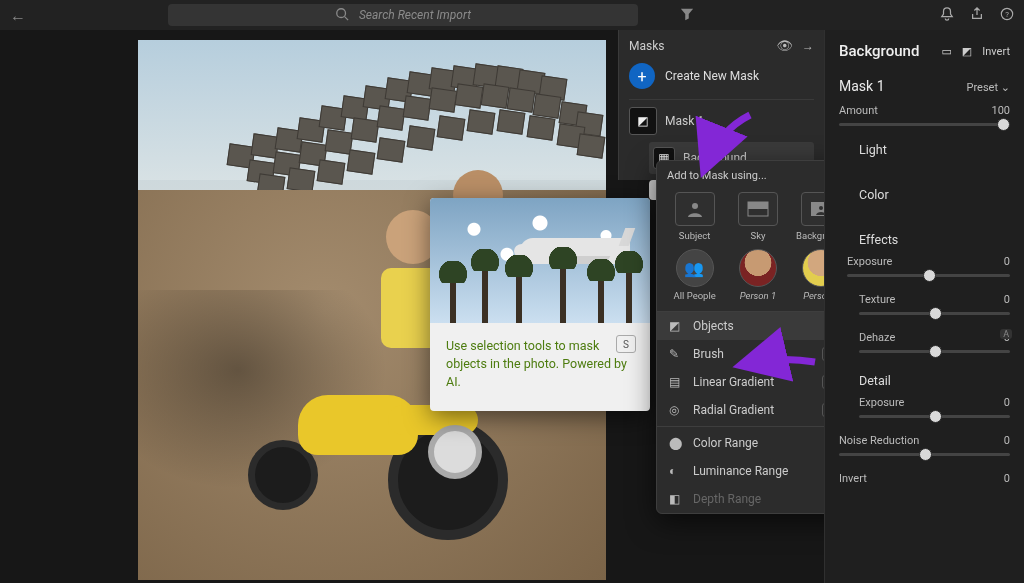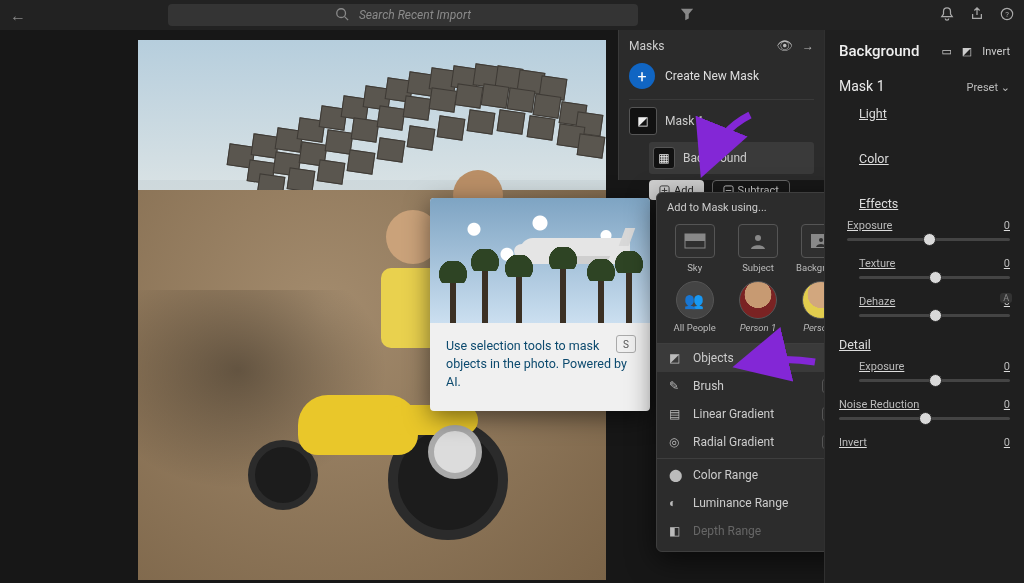--- a/index.html
+++ b/index.html
@@ -44,41 +44,41 @@
       radial-gradient(circle at 65% 48%, #fff 7px, transparent 8px); }
   .plane { position:absolute; left:90px; top:40px; width:110px; height:26px; background:#e5e5e5; border-radius:14px 4px 4px 14px; }
   .plane::before { content:""; position:absolute; left:-6px; top:6px; width:16px; height:14px; background:#e5e5e5; border-radius:50% 0 0 50%; }
   .plane .wing { position:absolute; left:44px; top:18px; width:44px; height:8px; background:#cfcfcf; transform: skewX(-30deg); }
   .plane .tail { position:absolute; right:-2px; top:-10px; width:10px; height:18px; background:#d8d8d8; transform: skewX(-20deg); }
   .palm { position:absolute; bottom:0; width:6px; background:#3b3024; }
   .palm::after { content:""; position:absolute; left:-16px; top:-14px; width:38px; height:22px; background: radial-gradient(circle at 50% 60%, #2e4424 60%, transparent 62%); }
   .card-body { padding:14px 16px 20px; color:#333; position:relative; }
   .card-title { font-size:14px; font-weight:600; margin-bottom:10px; }
   .card-key { position:absolute; right:14px; top:12px; width:20px; height:18px; border:1px solid #aaa; border-radius:3px; color:#555; font-size:10px; display:flex; align-items:center; justify-content:center; }
-  .card-desc { font-size:12.5px; color:#0c4a6e; line-height:1.45; }
+  .card-desc { font-size:12.5px; color:#4d7c0f; line-height:1.45; }
 
   
   .masks-panel { position:absolute; left:618px; top:30px; width:206px; height:150px; background:#2b2b2b; border-left:1px solid #3a3a3a; padding:6px 10px; }
   .masks-head { display:flex; align-items:center; justify-content:space-between; font-size:12px; color:#ccc; padding:2px 0 6px; }
   .masks-head .eye { color:#bbb; font-size:13px; }
   .create-row { display:flex; align-items:center; gap:10px; padding:4px 0 10px; border-bottom:1px solid #3a3a3a; }
   .plus-btn { width:26px; height:26px; border-radius:50%; background:#1065c3; color:#fff; display:flex; align-items:center; justify-content:center; font-size:16px; }
   .create-lbl { font-size:12px; color:#ddd; }
   .mask-item { display:flex; align-items:center; gap:8px; padding:7px 0; font-size:12px; color:#ccc; }
   .mask-thumb { width:28px; height:28px; background:#111; border:1px solid #555; border-radius:3px; display:flex; align-items:center; justify-content:center; color:#eee; font-size:12px; }
   .sub-item { margin-left:20px; }
   .sub-item.sel { background:#3a3a3a; border-radius:3px; padding:5px 4px; }
   .sub-item .mask-thumb { width:22px; height:22px; }
   .btn-row { display:flex; gap:8px; margin-top:6px; margin-left:20px; }
   .pill-btn { height:20px; border-radius:4px; font-size:11px; display:flex; align-items:center; justify-content:center; gap:4px; padding:0 10px; }
   .pill-btn.primary { background:#cfcfcf; color:#222; }
   .pill-btn.secondary { background:transparent; color:#ccc; border:1px solid #666; }
 
   
-  .popover { position:absolute; left:656px; top:192px; width:204px; background:#2c2c2c; border:1px solid #3e3e3e; border-radius:6px; box-shadow:0 8px 28px rgba(0,0,0,.6); padding-bottom:6px; }
+  .popover { position:absolute; left:656px; top:160px; width:204px; background:#2c2c2c; border:1px solid #3e3e3e; border-radius:6px; box-shadow:0 8px 28px rgba(0,0,0,.6); }
   .pop-title { font-size:11px; color:#ccc; padding:8px 10px 10px; }
   .grid3 { display:flex; justify-content:space-around; padding:0 6px 6px; }
   .tile { width:52px; text-align:center; }
   .tile .box { width:40px; height:34px; margin:0 auto 4px; border:1px solid #555; border-radius:4px; background:#2f2f2f; display:flex; align-items:center; justify-content:center; color:#aaa; font-size:14px; }
   .tile .lbl { font-size:9.5px; color:#bbb; }
   .people-row { display:flex; justify-content:space-around; padding:2px 6px 10px; }
   .person { width:52px; text-align:center; }
   .avatar { width:38px; height:38px; border-radius:50%; margin:0 auto 3px; background:#444; border:1px solid #555; }
   .avatar.p1 { background: radial-gradient(circle at 50% 35%, #c79a72 45%, #7a2323 46%); }
   .avatar.p2 { background: radial-gradient(circle at 50% 35%, #d2a77e 45%, #e2cd4e 46%); }
@@ -97,21 +97,21 @@
   .rp-title { font-size:15px; color:#efefef; font-weight:500; }
   .rp-icons { display:flex; gap:10px; color:#ccc; font-size:11px; align-items:center; }
   .mask-name-row { display:flex; justify-content:space-between; align-items:baseline; margin-bottom:10px; }
   .mask-name { font-size:14px; color:#eaeaea; }
   .preset { font-size:11px; color:#bbb; }
   .slider-row { margin:8px 0 16px; }
   .slider-lbl { display:flex; justify-content:space-between; font-size:11px; color:#bbb; margin-bottom:6px; }
   .track { position:relative; height:3px; background:#444; border-radius:2px; }
   .knob { position:absolute; top:-5px; width:13px; height:13px; border-radius:50%; background:#d9d9d9; border:1px solid #2a2a2a; }
   .section-h { font-size:12.5px; color:#dcdcdc; margin:12px 0 6px; }
-  .rp-clip { position:relative;text-decoration:underline; }
+  .rp-clip { position:relative; }
   .chip { position:absolute; right:-2px; top:0; font-size:9px; background:#333; color:#888; border-radius:3px; padding:0 3px; }
 
   
   .arrow { position:absolute; width:0; height:0; pointer-events:none; }
   .arrow svg { position:absolute; overflow:visible; }
 
   
   .svg-ico { width:14px; height:14px; display:inline-block; }
 </style>
 </head>
@@ -270,35 +270,35 @@
       <span>Subtract</span>
     </div>
   </div>
 </div>
 
 <div class="popover">
   <div class="pop-title">Add to Mask using...</div>
   <div class="grid3">
     <div class="tile">
       <div class="box">
+          <svg width="20" height="18" viewBox="0 0 20 18">
+            <circle cx="10" cy="6" r="3" fill="#888"></circle>
+            <path d="M3 17c1-5 13-5 14 0" fill="#888"></path>
+          </svg>
+        </div>
+      <div class="lbl">Subject</div>
+    </div>
+    <div class="tile">
+      <div class="box">
           <svg width="22" height="16" viewBox="0 0 22 16">
             <rect x="1" y="1" width="20" height="14" stroke="#888" fill="none"></rect>
             <rect x="1" y="1" width="20" height="7" fill="#888"></rect>
           </svg>
         </div>
       <div class="lbl">Sky</div>
-    </div>
-    <div class="tile">
-      <div class="box">
-          <svg width="20" height="18" viewBox="0 0 20 18">
-            <circle cx="10" cy="6" r="3" fill="#888"></circle>
-            <path d="M3 17c1-5 13-5 14 0" fill="#888"></path>
-          </svg>
-        </div>
-      <div class="lbl">Subject</div>
     </div>
     <div class="tile">
       <div class="box">
           <svg width="22" height="16" viewBox="0 0 22 16">
             <rect x="1" y="1" width="20" height="14" fill="#888"></rect>
             <circle cx="11" cy="7" r="2" fill="#2f2f2f"></circle>
             <path d="M6 14c1-4 9-4 10 0" fill="#2f2f2f"></path>
           </svg>
         </div>
       <div class="lbl">Background</div>
@@ -360,20 +360,29 @@
     <div class="rp-icons">
       <span>▭</span>
       <span>◩</span>
       <span>Invert</span>
     </div>
   </div>
   <div class="mask-name-row">
     <span class="mask-name">Mask 1</span>
     <span class="preset"><span>Preset</span> <span>⌄</span></span>
   </div>
+  <div class="slider-row">
+    <div class="slider-lbl">
+        <span>Amount</span>
+        <span>100</span>
+      </div>
+    <div class="track">
+        <div class="knob" style="left:calc(100% - 13px)"></div>
+      </div>
+  </div>
 
   <div class="rp-clip">
     <div class="section-h" style="margin-left:20px">Light</div>
     <div class="section-h" style="margin-left:20px;margin-top:30px">Color</div>
     <div class="section-h" style="margin-left:20px;margin-top:30px">Effects</div>
 
     <div class="slider-row" style="margin-left:8px">
       <div class="slider-lbl">
           <span>Exposure</span>
           <span>0</span>
@@ -395,21 +404,21 @@
       <div class="slider-lbl">
           <span>Dehaze</span>
           <span>0</span>
         </div>
       <div class="track">
           <div class="knob" style="left:calc(50% - 6px)"></div>
         </div>
       <span class="chip" style="top:-2px">A</span>
     </div>
 
-    <div class="section-h" style="margin-top:20px">Detail</div>
+    <div class="section-h" style="margin-left:20px;margin-top:20px">Detail</div>
     <div class="slider-row" style="margin-left:20px">
       <div class="slider-lbl">
           <span>Exposure</span>
           <span>0</span>
         </div>
       <div class="track">
           <div class="knob" style="left:calc(50% - 6px)"></div>
         </div>
     </div>
     <div class="slider-row">

